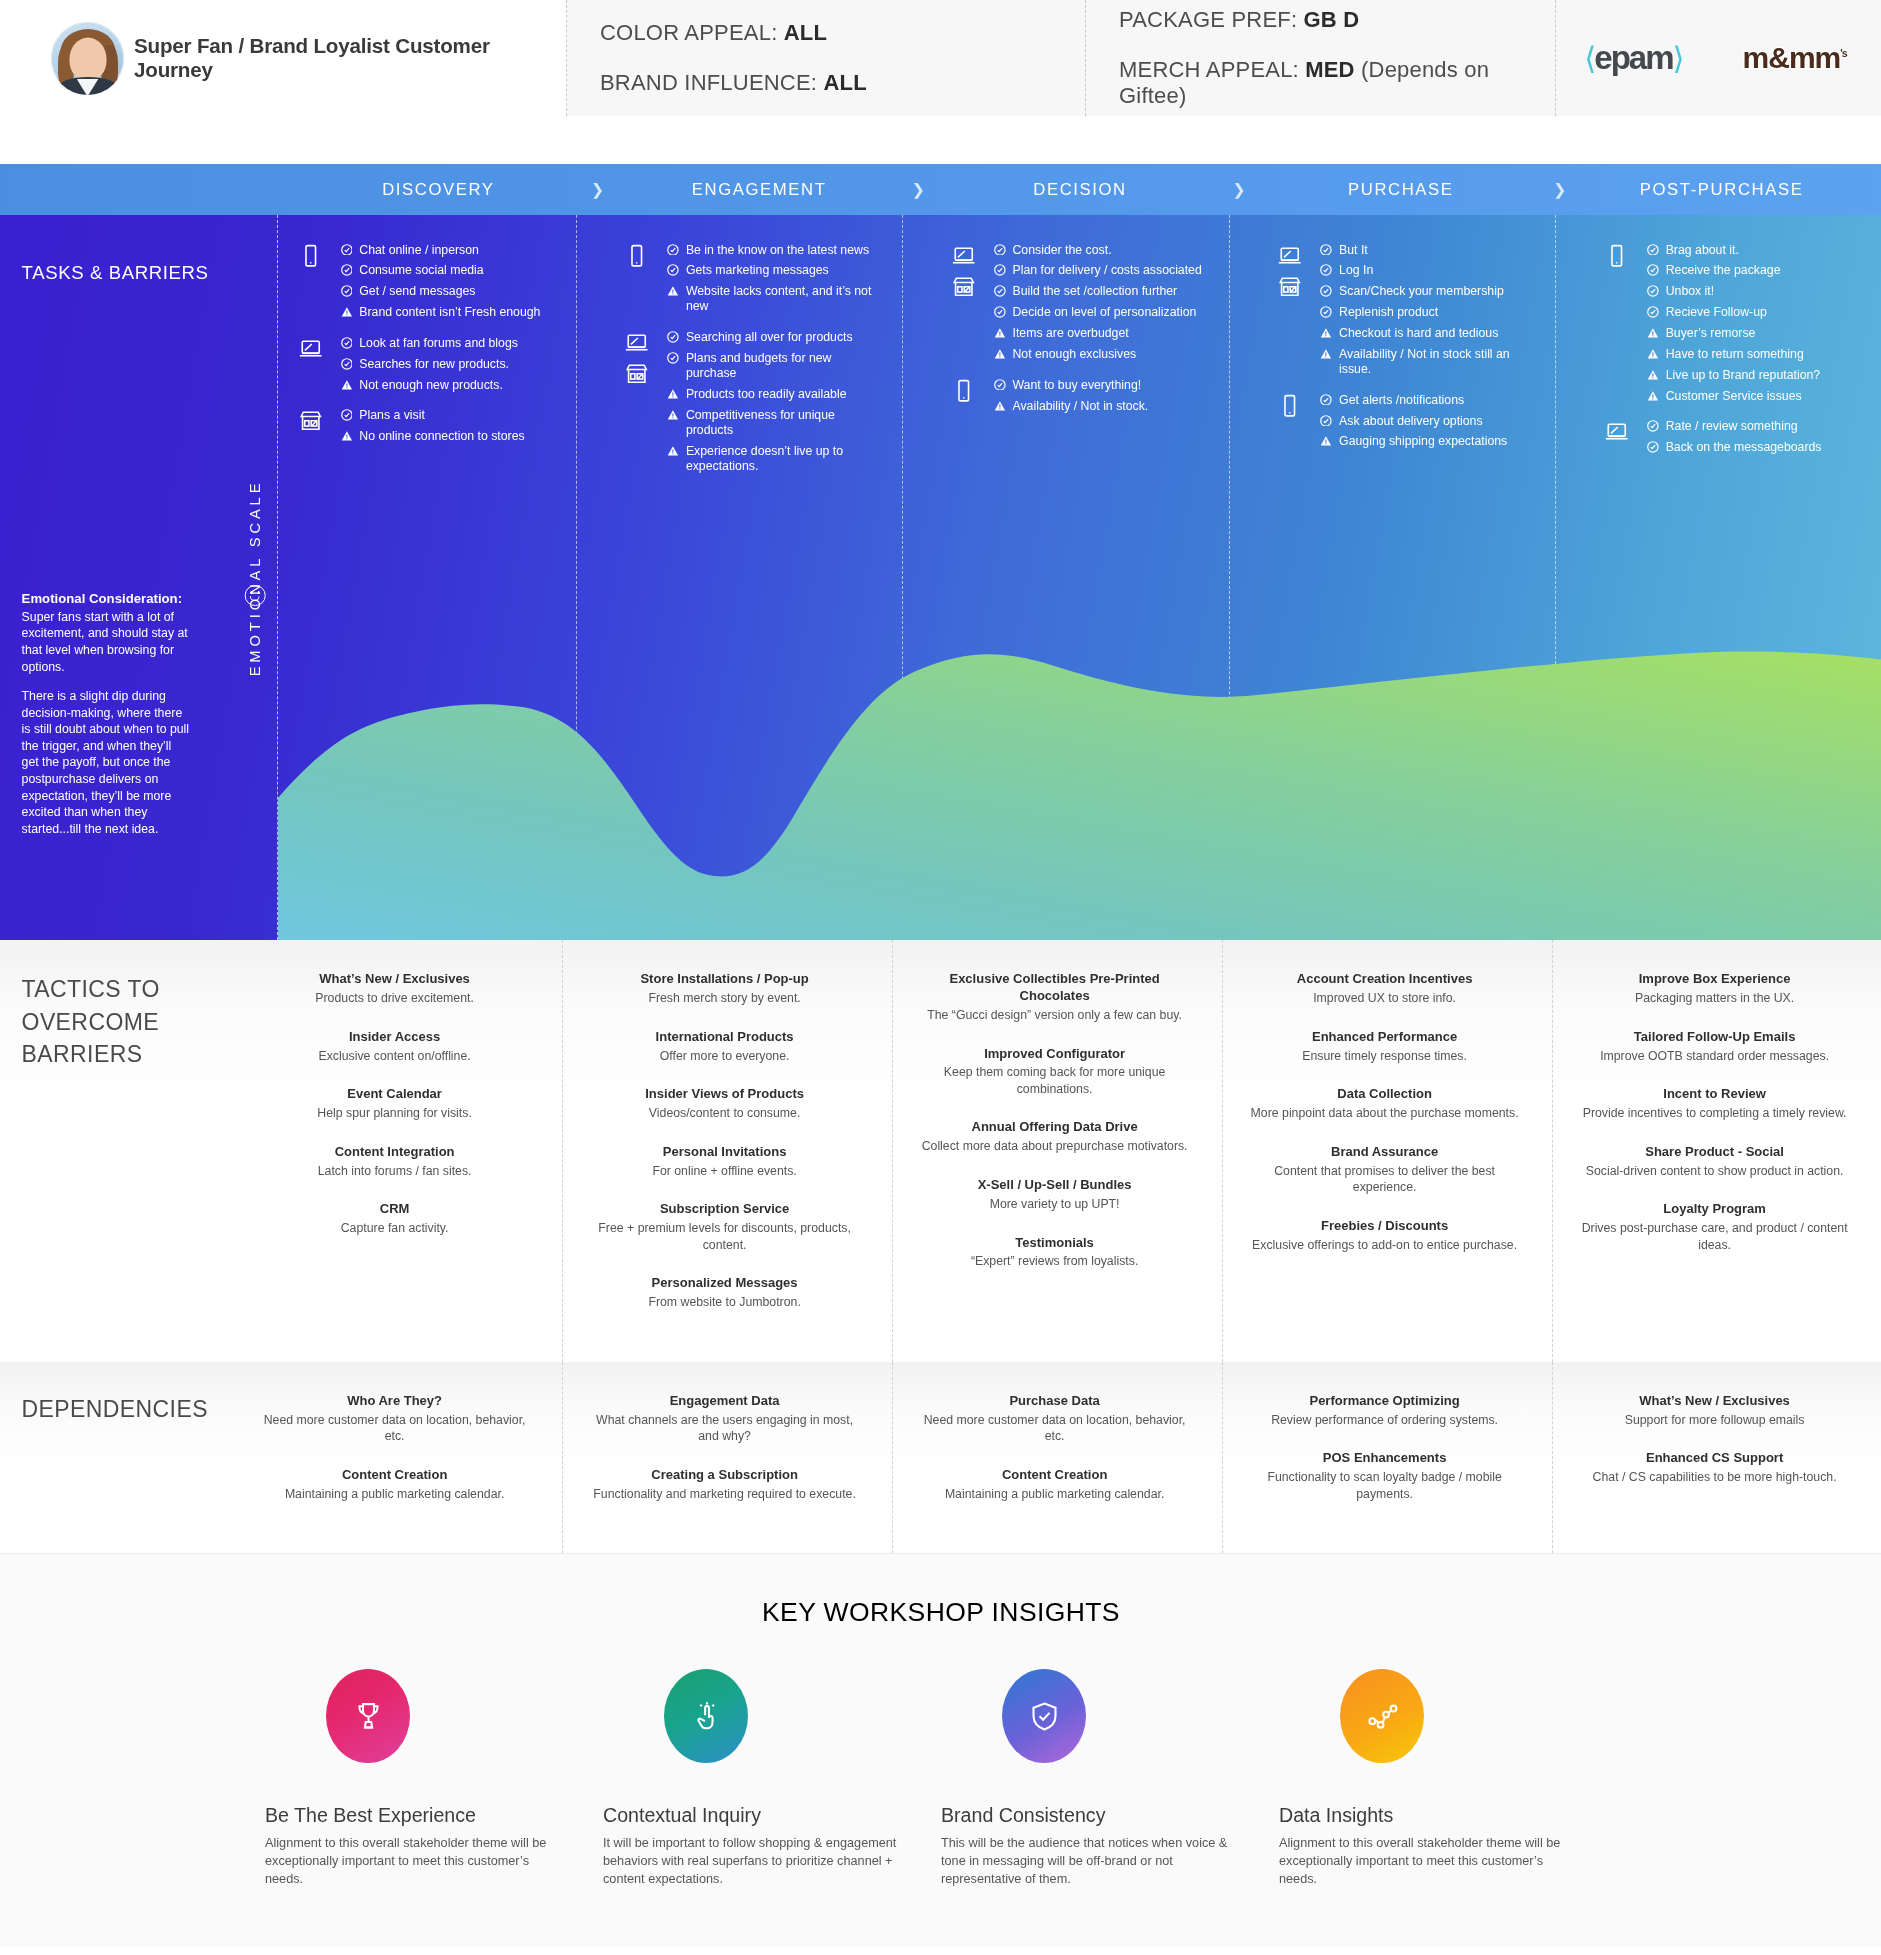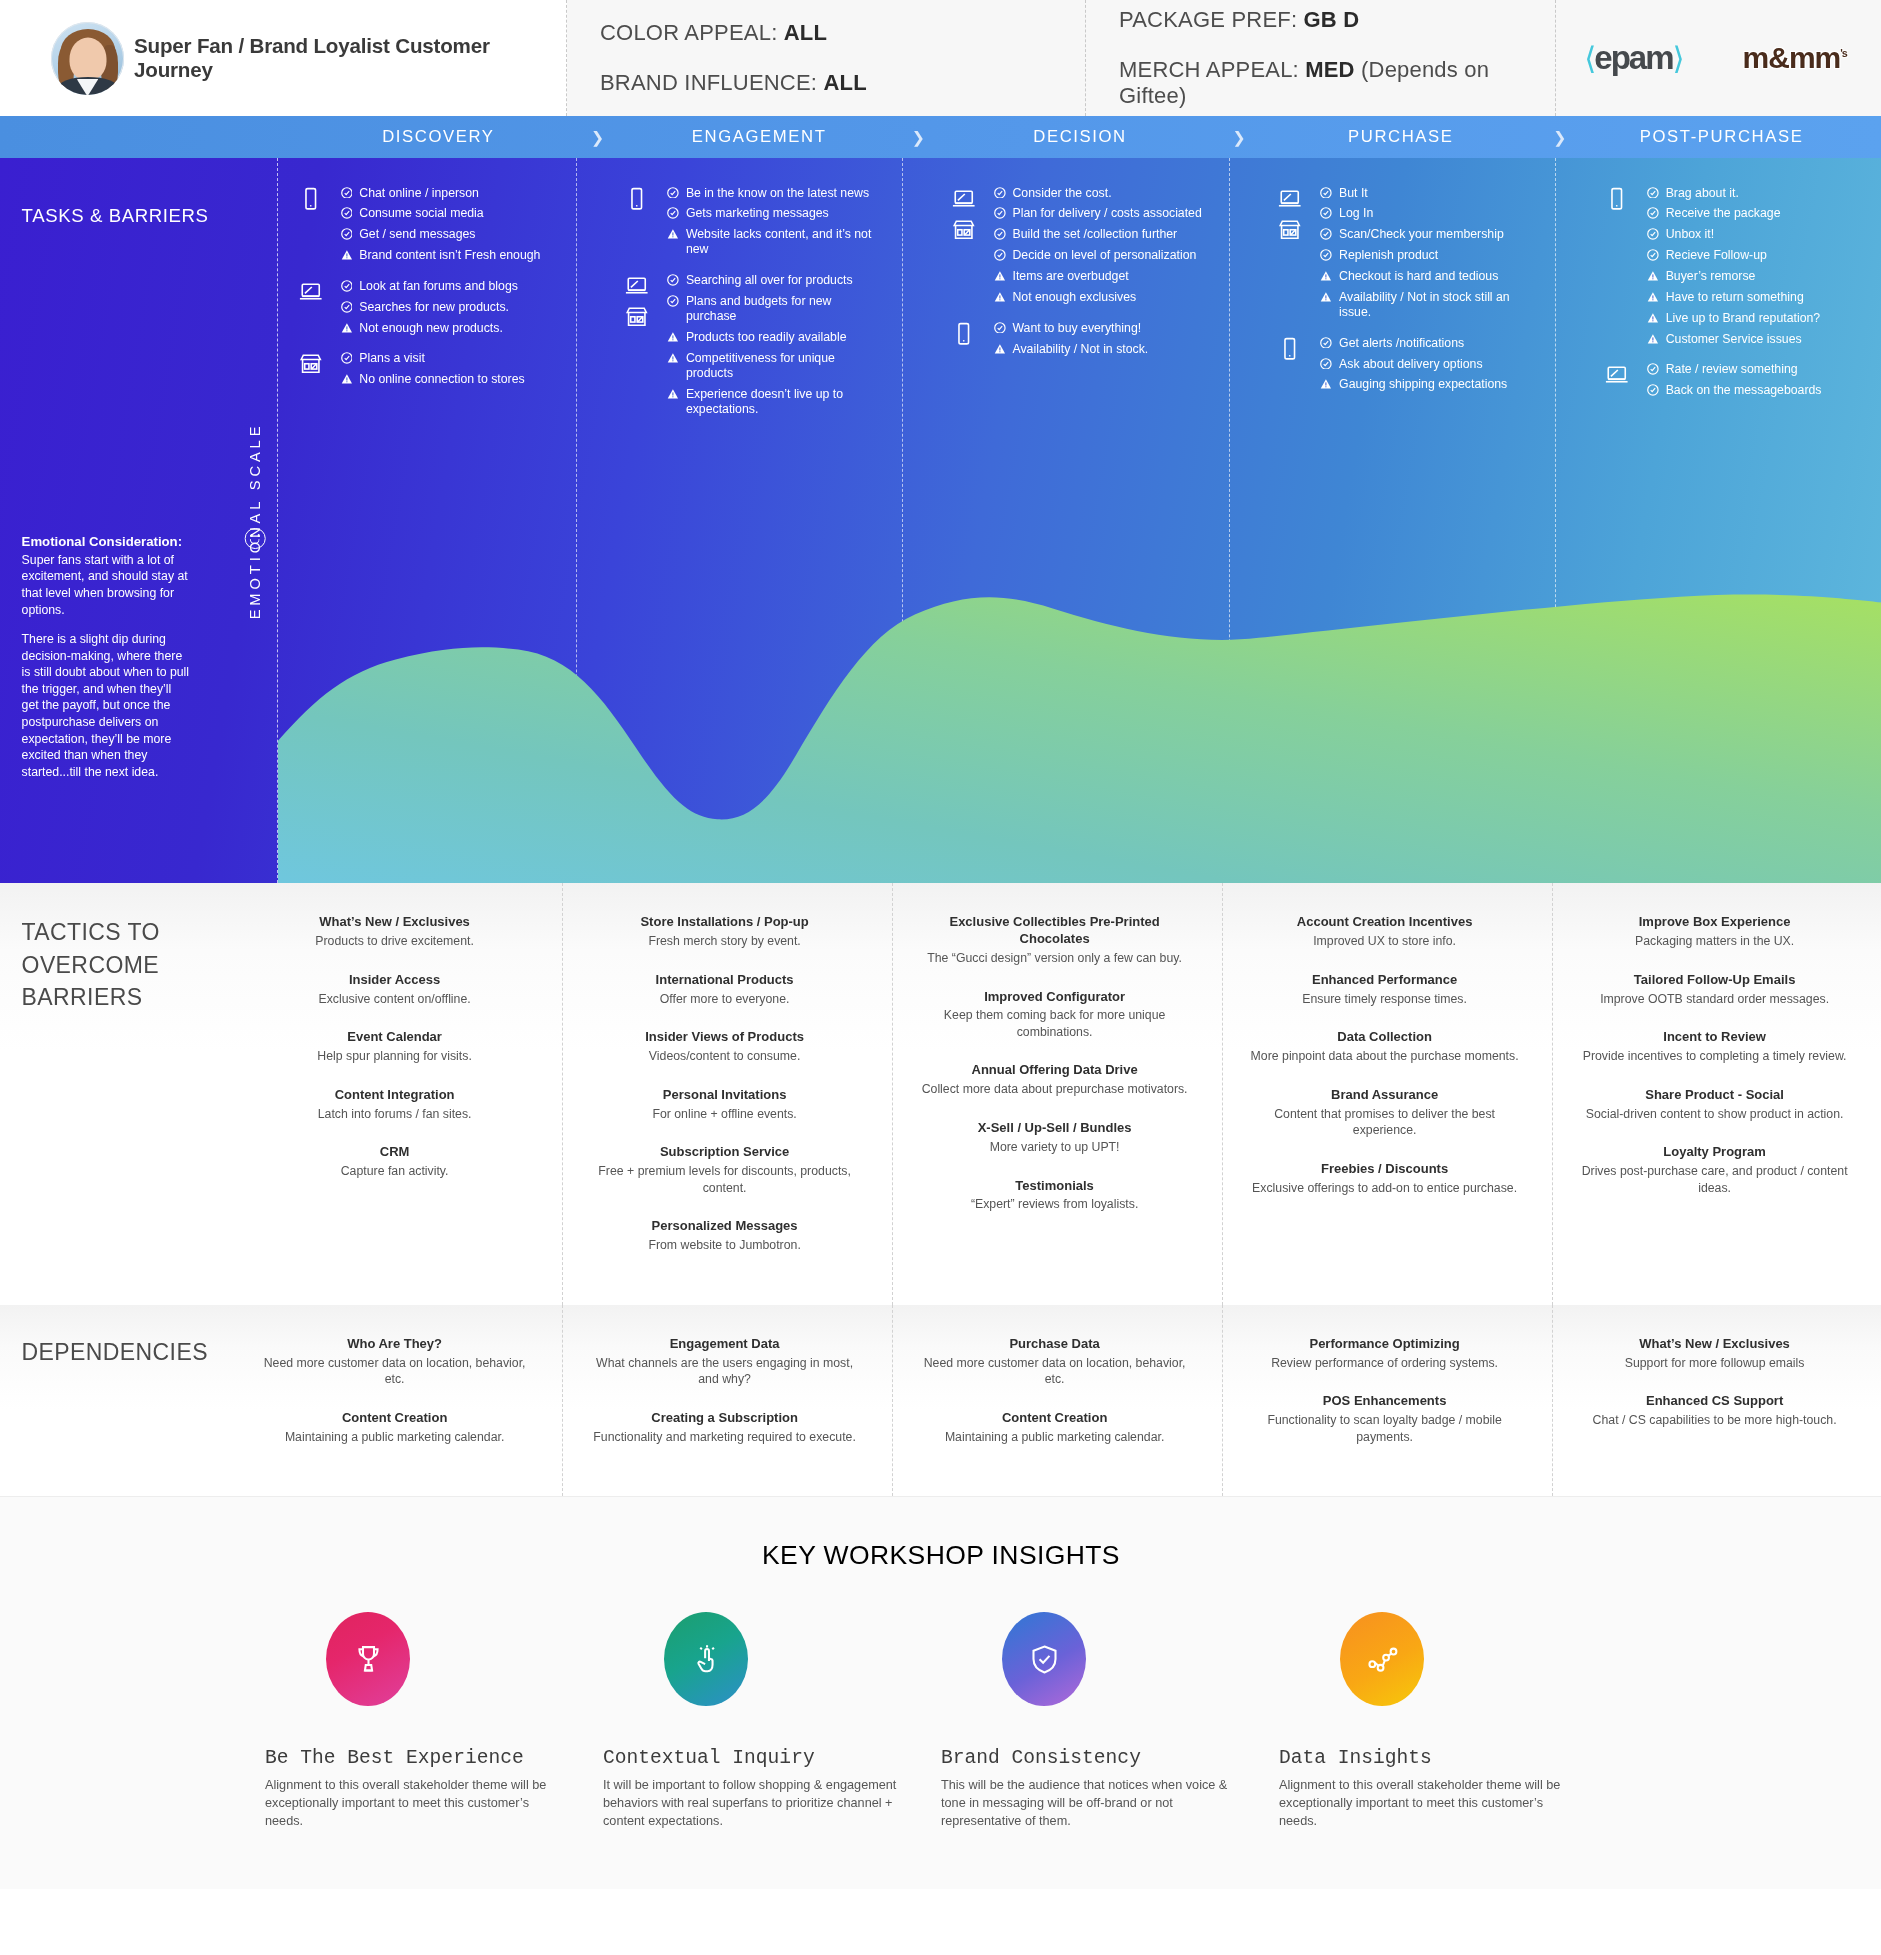--- a/index.html
+++ b/index.html
@@ -42,22 +42,22 @@
      justify-content:center; gap:53px; }
   .epam-logo { display:flex; align-items:center; font-size:33px; font-weight:bold;
      color:#45494d; letter-spacing:-2px; }
   .epam-logo .ang { color:#45c8dc; font-weight:normal; font-size:31px; }
   .mm-logo { font-size:30px; font-weight:bold; color:#4a2c1c; letter-spacing:-1px;
      padding:2px 6.9px; border-radius:3.9px;
      text-shadow:1px 1px 0 #fff, -1px -1px 0 #fff, 1px -1px 0 #fff, -1px 1px 0 #fff; }
   .mm-logo sup { font-size:10.8px; }
 
   
-  .stagebar { display:flex; height:42px; background:#4e95e8;
-     background:linear-gradient(90deg,#4a8fe0 0%,#5498ea 55%,#5ba2ef 100%); }
+  .stagebar { display:flex; height:51px; background:#4e95e8;
+     background:linear-gradient(90deg,#4a8fe0 0%,#5498ea 55%,#5ba2ef 100%);margin-top:48px; }
   .stage { flex:1; display:flex; align-items:center; justify-content:center;
      position:relative; color:#fff; font-size:16.7px; letter-spacing:1.6px; }
   .stage .chev { position:absolute; right:-6.9px; font-size:15.7px; color:#dbe9fb; }
 
   
   .tasks-band { position:relative; display:flex; height:725px; overflow:hidden; }
   .tasks-bg { position:absolute; inset:0;
      background:linear-gradient(100deg,#3a1fd0 0%,#3828cf 16%,#3a44d9 34%,#3f6ad8 52%,
        #3f86d4 70%,#4da4d8 85%,#5fb9dd 100%); }
   .tasks-left { position:relative; width:233px; flex:none; }
@@ -116,21 +116,21 @@
   .insights { background:#fafafa; padding:43px 0 59px; border-top:1px solid #ededed; }
   .ins-title { text-align:center; font-size:26.5px; color:#000000; letter-spacing:0.4px; margin-bottom:41px; }
   .ins-row { display:flex; padding:0 265px; gap:0; }
   .ins-card { flex:1; padding-right:35px; }
   .ins-badge { width:84px; height:94px; border-radius:50%; display:flex; align-items:center;
      justify-content:center; margin-bottom:41px; margin-left:61px; }
   .b1 { background:linear-gradient(150deg,#e0245e 0%,#e5266b 38%,#e0409c 100%); }
   .b2 { background:linear-gradient(150deg,#1c9e6e 0%,#18a48d 45%,#2d8fc9 100%); }
   .b3 { background:linear-gradient(150deg,#2e78d4 0%,#6a62d8 55%,#b269d9 100%); }
   .b4 { background:linear-gradient(150deg,#f79020 0%,#f9a714 55%,#f6c90a 100%); }
-  .ins-card h3 { font-size:19.6px; color:#3c3c3c; font-weight:normal; margin-bottom:6.9px;font-family:Liberation Mono, monospace; }
+  .ins-card h3 { font-size:19.6px; color:#3c3c3c; font-weight:normal; margin-bottom:6.9px; }
   .ins-card p { font-size:12.7px; color:#565656; line-height:1.42; }
 </style>
 </head>
 <body>
 
 <div class="page">
 
   <div class="header">
     <div class="hdr-persona">
       <div class="avatar">

